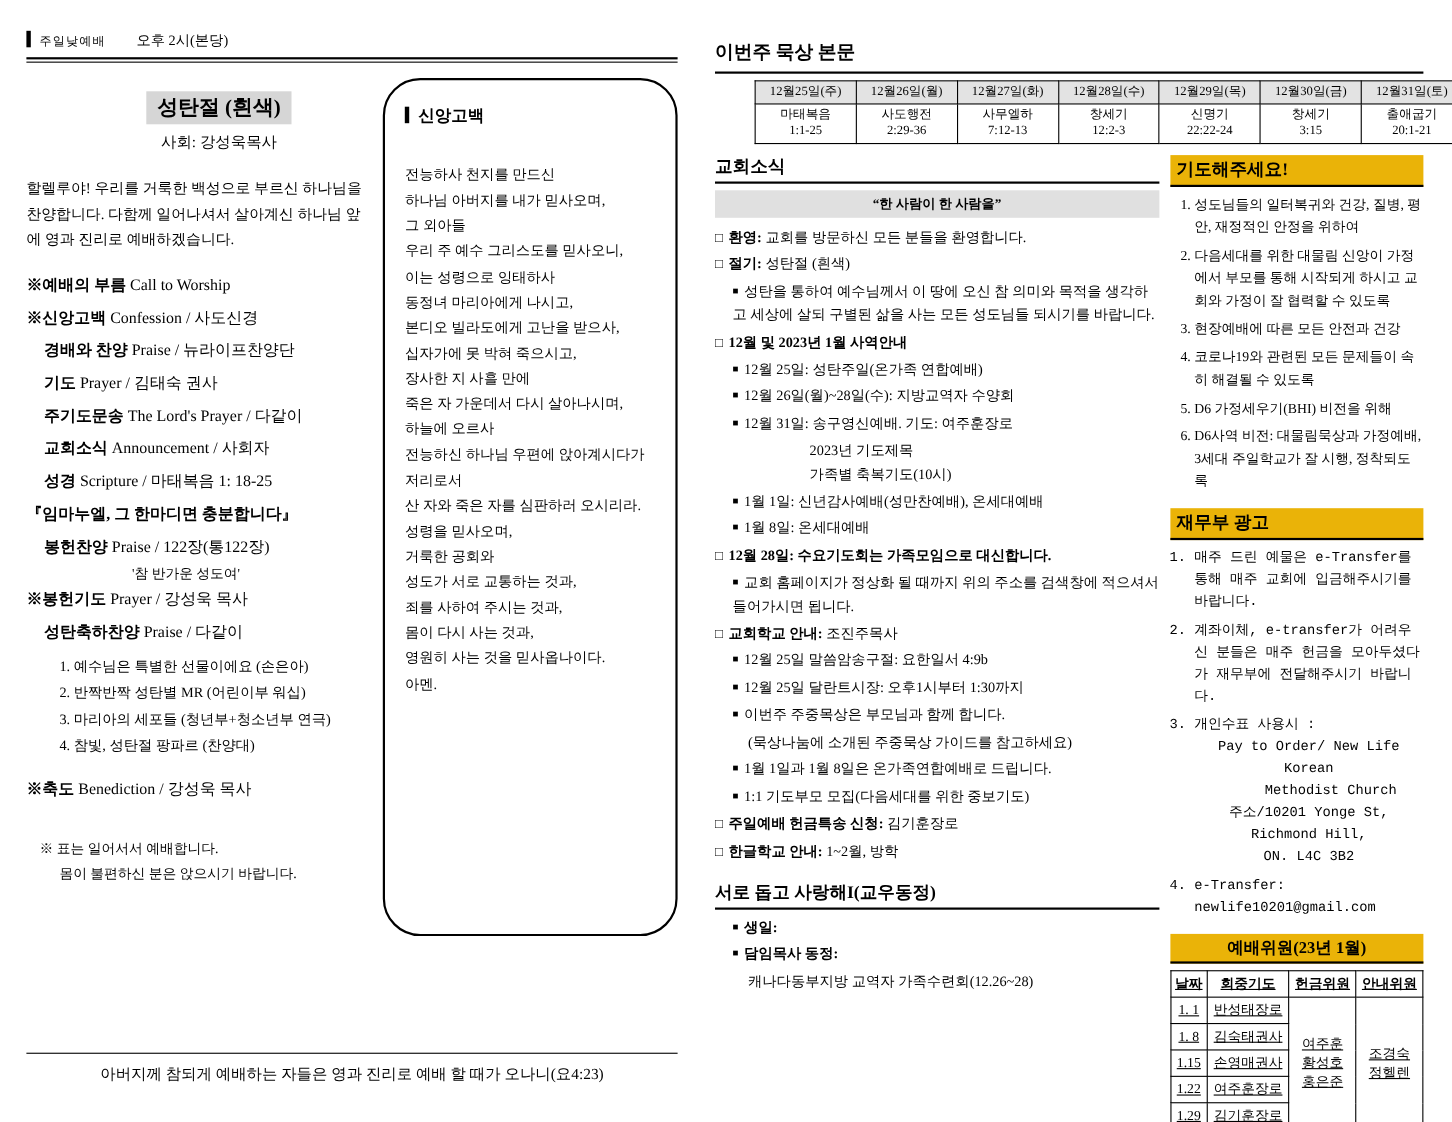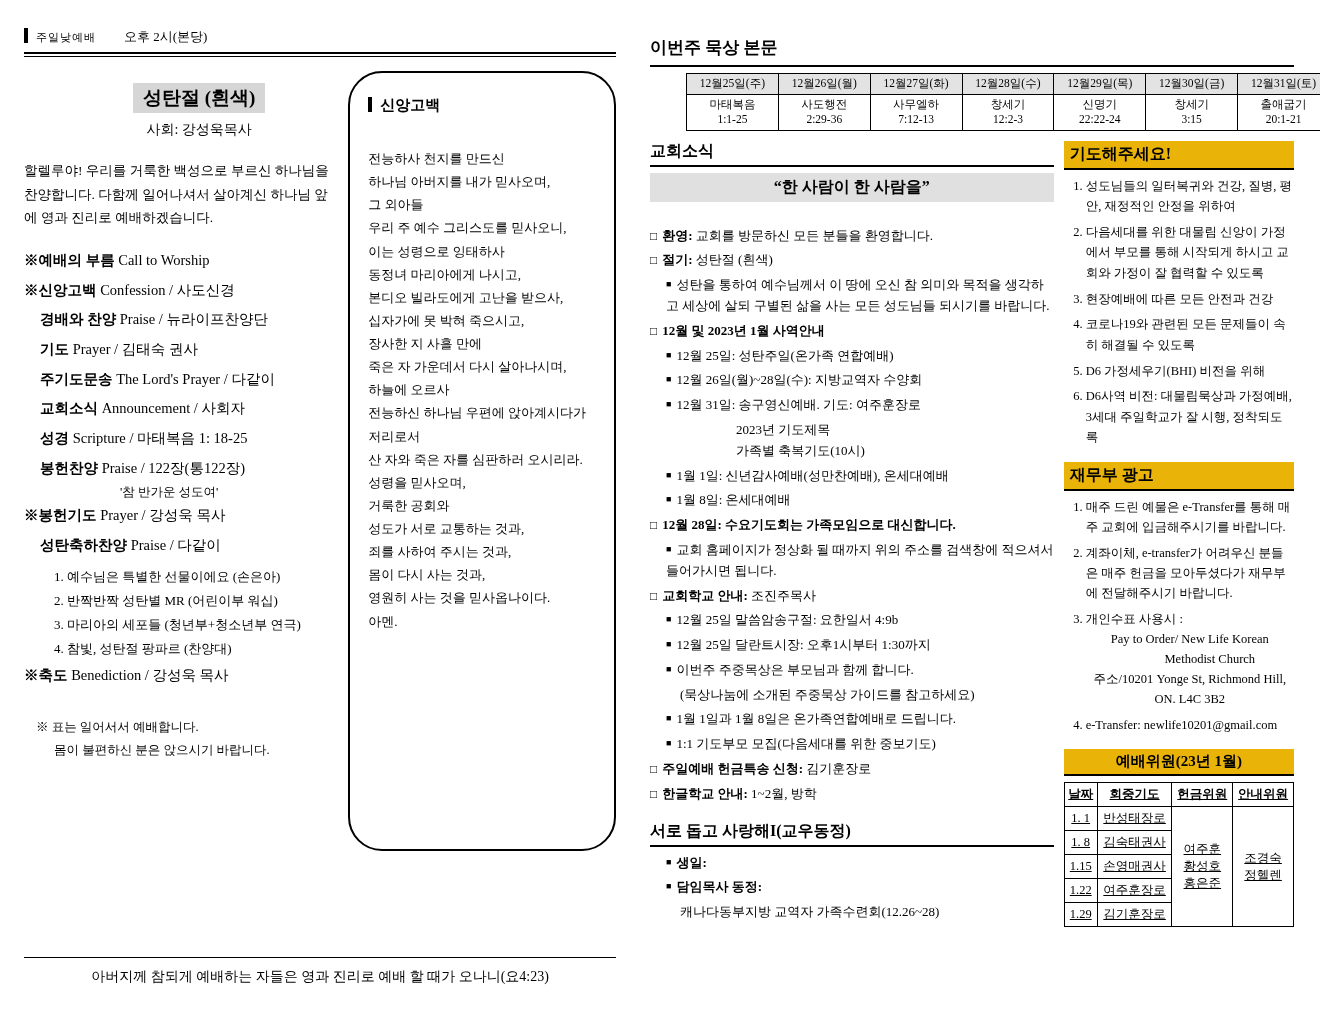--- a/index.html
+++ b/index.html
@@ -63,36 +63,36 @@
   .right-cols{display:flex;margin-top:10px;}
   .rc-left{width:420px;padding-right:10px;box-sizing:border-box;}
   .rc-right{width:234px;box-sizing:border-box;}
 
   .sec-title{
     font-size:16px;font-weight:bold;border-bottom:2px solid #000;
     padding-bottom:3px;margin-bottom:6px;
   }
   .sec-title.shaded{background:#eab308;padding:3px 6px;border-bottom:2px solid #000;}
   .banner{
-    background:#e0e0e0;text-align:center;font-size:16px;font-weight:bold;
-    padding:4px 0;margin-bottom:24px;
+    background:#e0e0e0;text-align:center;font-size:12px;font-weight:bold;
+    padding:4px 0;margin-bottom:8px;
   }
   .item{font-size:13px;line-height:1.6;margin:4px 0;}
   .chk::before{content:"\25A1";margin-right:5px;font-size:12px;}
   .sq{padding-left:16px;}
   .sq::before{content:"\25A0";margin-right:5px;font-size:9px;position:relative;top:-2px;}
   .plain-ind{padding-left:30px;font-size:13px;line-height:1.6;}
   .bold{font-weight:bold;}
 
   .pray-list{font-size:12.5px;line-height:1.65;padding-left:4px;margin-top:6px;}
   .pray-list li{margin-bottom:5px;}
   ol.pl{margin:0;padding-left:22px;}
 
   .fin-list{font-size:12.5px;line-height:1.6;margin-top:6px;padding-left:20px;}
-  .fin-list li{margin-bottom:6px;}
+  .fin-list li{margin-bottom:6px;font-family:Liberation Mono, monospace;}
   .center-ind{text-align:center;}
 
   table.duty{border-collapse:collapse;width:100%;margin-top:6px;font-size:12.5px;text-decoration:underline;}
   table.duty td,table.duty th{border:1px solid #000;text-align:center;padding:3px 2px;font-weight:normal;}
   table.duty th{font-weight:bold;}
 </style>
 </head>
 <body>
 
 <div class="page">
@@ -117,34 +117,35 @@
         <div class="intro">할렐루야! 우리를 거룩한 백성으로 부르신 하나님을 찬양합니다.  다함께 일어나셔서 살아계신 하나님 앞에 영과 진리로 예배하겠습니다.</div>
 
         <div class="ord-list">
           <div class="it"><span class="ko">※예배의 부름</span> <span class="en">Call to Worship</span></div>
           <div class="it"><span class="ko">※신앙고백</span> <span class="en">Confession</span> / <span class="who">사도신경</span></div>
           <div class="it indent1"><span class="ko">경배와 찬양</span> <span class="en">Praise</span> / <span class="who">뉴라이프찬양단</span></div>
           <div class="it indent1"><span class="ko">기도</span> <span class="en">Prayer</span> / <span class="who">김태숙 권사</span></div>
           <div class="it indent1"><span class="ko">주기도문송</span> <span class="en">The Lord's Prayer</span> / <span class="who">다같이</span></div>
           <div class="it indent1"><span class="ko">교회소식</span> <span class="en">Announcement</span> / <span class="who">사회자</span></div>
           <div class="it indent1"><span class="ko">성경</span> <span class="en">Scripture</span> / <span class="who">마태복음 1: 18-25</span></div>
+          <div class="it" style="font-weight:bold;">『임마누엘, 그 한마디면 충분합니다』</div>
           <div class="it indent1"><span class="ko">봉헌찬양</span> <span class="en">Praise</span> / <span class="who">122장(통122장)</span></div>
           <div style="font-size:12.5px;padding-left:96px;line-height:1.4;">'참 반가운 성도여'</div>
           <div class="it"><span class="ko">※봉헌기도</span> <span class="en">Prayer</span> / <span class="who">강성욱 목사</span></div>
           <div class="it indent1"><span class="ko">성탄축하찬양</span> <span class="en">Praise</span> / <span class="who">다같이</span></div>
         </div>
 
         <div class="numlist">
           <div>1. 예수님은 특별한 선물이에요 (손은아)</div>
           <div>2. 반짝반짝 성탄별 MR (어린이부 워십)</div>
           <div>3. 마리아의 세포들 (청년부+청소년부 연극)</div>
           <div>4. 참빛, 성탄절 팡파르 (찬양대)</div>
         </div>
 
-        <div class="ord-list" style="margin-top:0;">
+        <div class="ord-list" style="margin-top:14px;">
           <div class="it"><span class="ko">※축도</span> <span class="en">Benediction</span> / <span class="who">강성욱 목사</span></div>
         </div>
 
         <div class="small-note">
           <div>※ 표는 일어서서 예배합니다.</div>
           <div style="padding-left:18px;">몸이 불편하신 분은 앉으시기 바랍니다.</div>
         </div>
       </div>
 
       <div class="creed-box">

